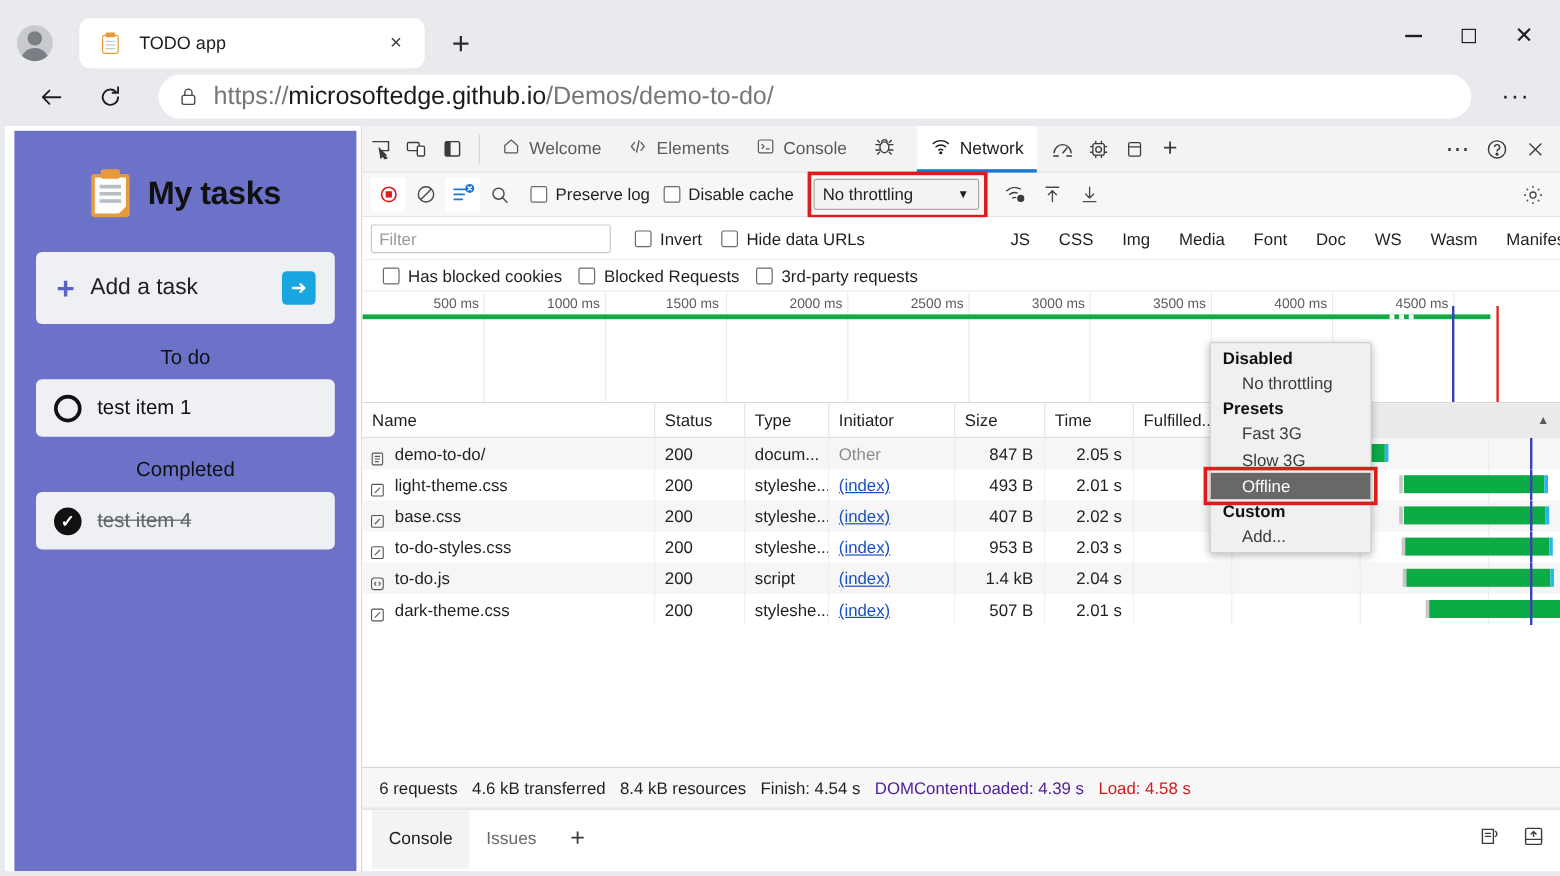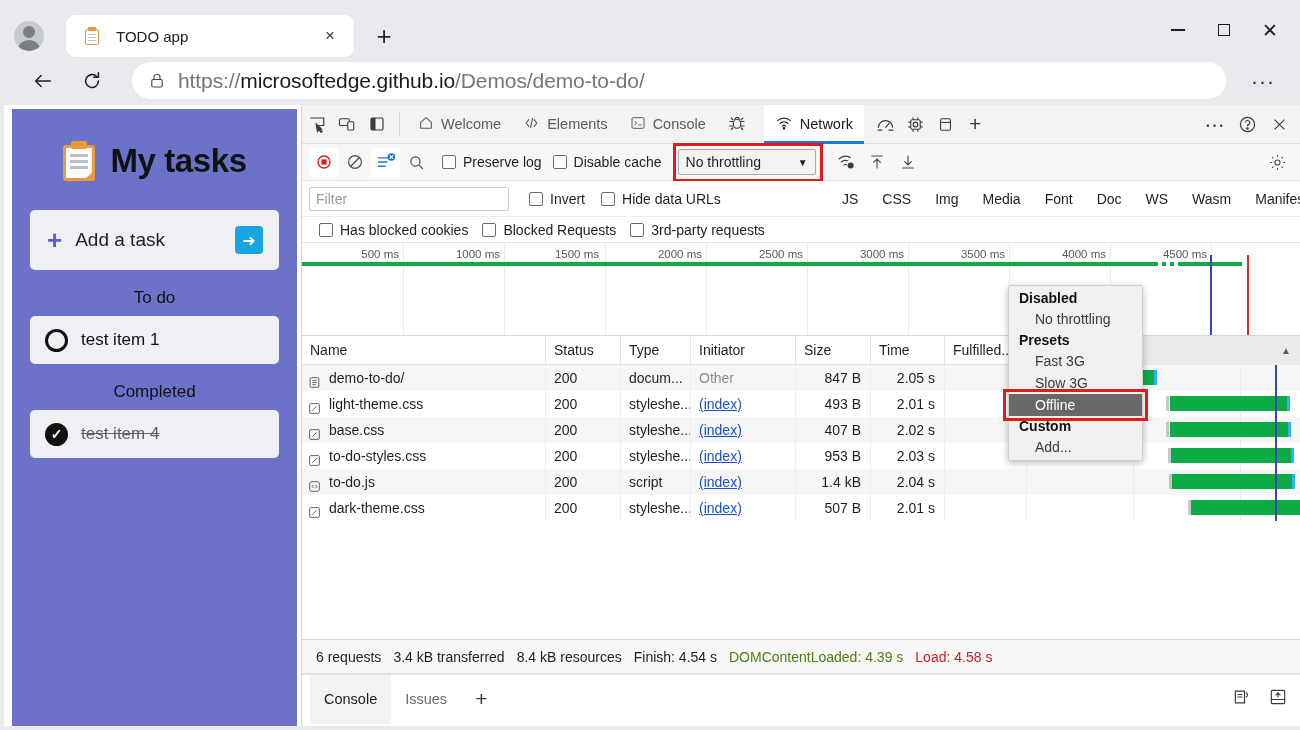--- a/index.html
+++ b/index.html
@@ -59,21 +59,21 @@
 
   
   .page { position:absolute; left:4px; top:105px; width:297px; height:621px; background:#fff; overflow:hidden;}
   .todoapp { position:absolute; left:8px; top:4px; width:285px; height:617px; background:#6b72c8; }
   .todo-head { display:flex; align-items:center; justify-content:center; margin-top:32px; gap:14px;}
   .todo-head .bigclip { width:34px; height:40px; position:relative;}
   .todo-head .bigclip .sheet { position:absolute; left:1px; top:4px; width:32px; height:36px; background:#fdfdfd; border:3px solid #e79a3c; border-radius:3px;}
   .todo-head .bigclip .clipbar { position:absolute; left:9px; top:0; width:16px; height:8px; background:#e79a3c; border-radius:2px;}
   .todo-head .bigclip .ln { position:absolute; left:8px; width:18px; height:2.6px; background:#b9bfc7;}
   .todo-head .bigclip .corner { position:absolute; right:1px; bottom:1px; width:11px; height:11px; background:#e79a3c; clip-path: polygon(100% 0,100% 100%,0 100%);}
-  .todo-title { font-size:33px; font-weight:bold; color:#111; letter-spacing:-0.4px;}
+  .todo-title { font-size:27px; font-weight:bold; color:#111; letter-spacing:-0.4px;}
   .addtask {
     margin:29px 18px 0 18px; height:60px; background:#eef0f4; border-radius:5px;
     display:flex; align-items:center; position:relative;
   }
   .addtask .plus { margin-left:17px; font-size:26px; font-weight:bold; color:#5a62c4; line-height:1;}
   .addtask .lbl { margin-left:13px; font-size:19px; color:#222;}
   .addtask .go {
     position:absolute; right:16px; top:16px; width:28px; height:28px; background:#17a6e0; border-radius:4px;
     display:flex; align-items:center; justify-content:center; color:#fff; font-size:16px;
   }
@@ -647,24 +647,24 @@
               <div class="wfcap" style="left: 59%;"></div>
               <div class="wfbar" style="left: 60.2%; width: 41%;"></div>
               <div class="wfev" style="left: 91%; background: rgb(59, 67, 176);"></div>
             </div>
           </div>
         </div>
     </div>
 
     <div class="statusbar">
       <span>6 requests</span>
-      <span>3.4 kB transferred</span>
+      <span>4.6 kB transferred</span>
       <span>8.4 kB resources</span>
       <span>Finish: 4.54 s</span>
-      <span style="color:#4d7c0f">DOMContentLoaded: 4.39 s</span>
+      <span style="color:#4c1d95">DOMContentLoaded: 4.39 s</span>
       <span style="color:#d01b1b">Load: 4.58 s</span>
     </div>
 
     <div class="drawer">
       <div class="dtab active">Console</div>
       <div class="dtab">Issues</div>
       <div class="dtab" style="font-size:21px;font-weight:300;color:#3b3b3b">+</div>
       <div class="drawer-right">
         <span>
           <svg width="20" height="20" viewBox="0 0 24 24" fill="none" stroke="#3b3b3b" stroke-width="1.4" stroke-linecap="round">

